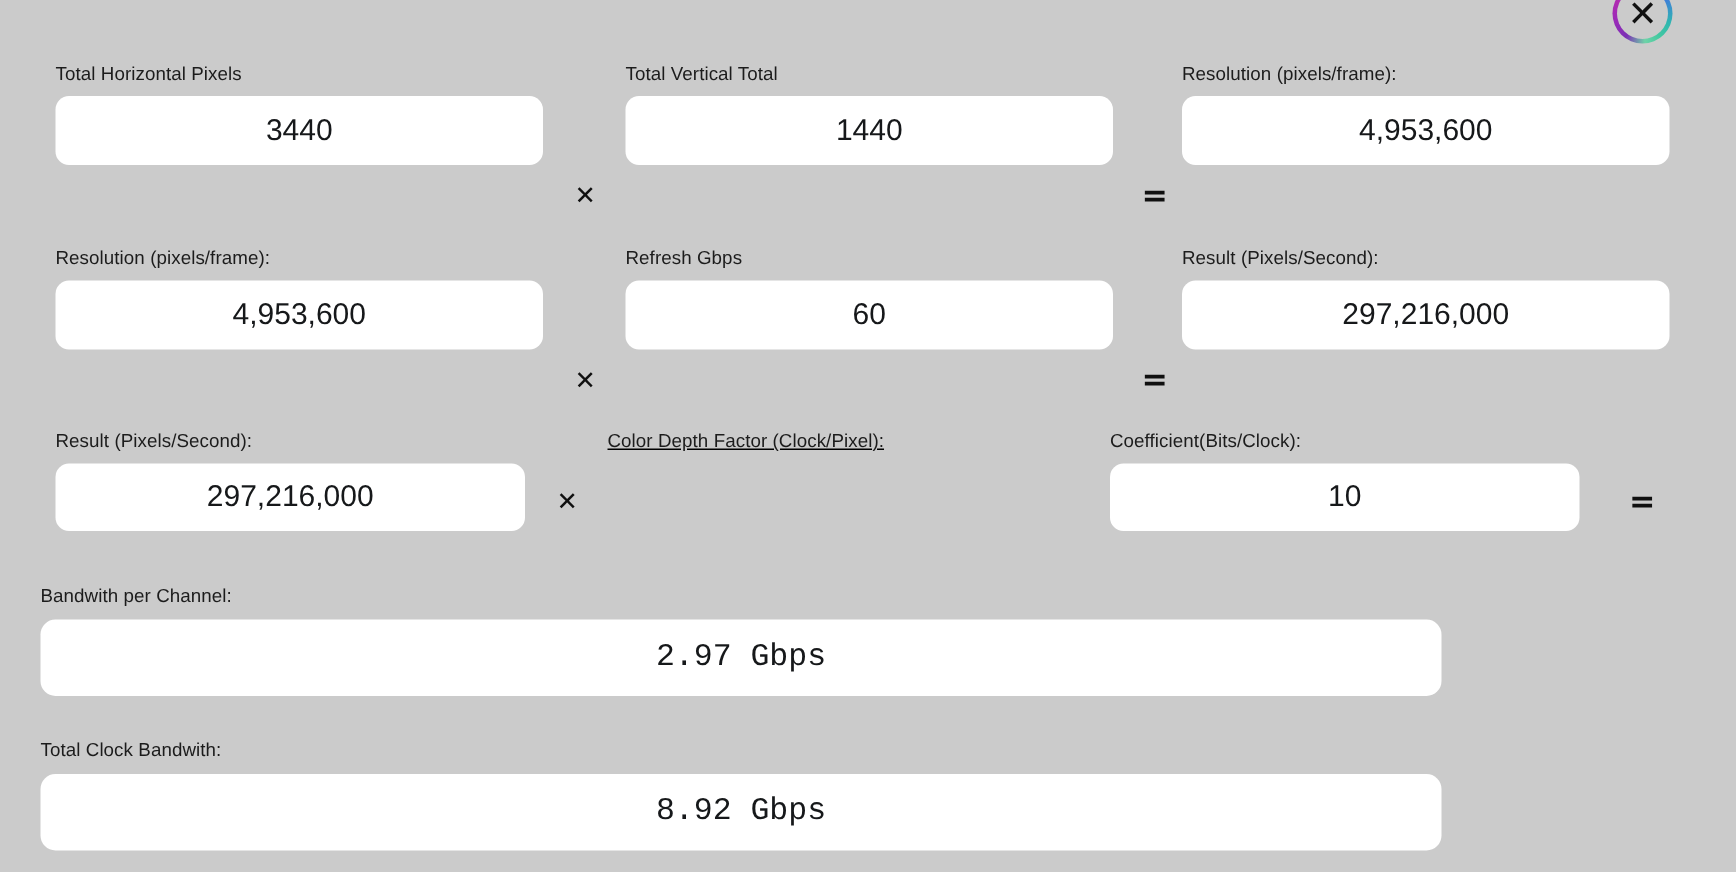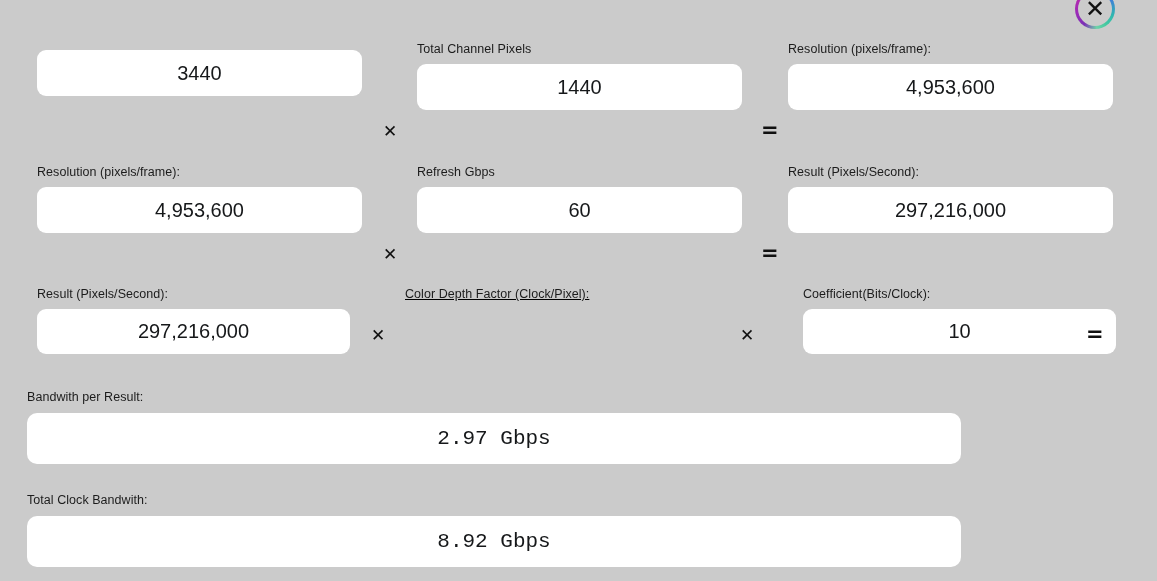--- a/index.html
+++ b/index.html
@@ -117,21 +117,21 @@
   .row1 { top: 42px; }
   .row2 { top: 165px; }
 
   .row1 .field, .row2 .field { height: 68px; }
   .row1 .field-input, .row2 .field-input { height: 46px; line-height: 46px; margin-top: 8px; }
 
   
   .row3 { top: 287px; }
   .r3-a { left: 37px;  width: 313px; }
   .r3-b { left: 405px; width: 313px; text-decoration: underline; }
-  .r3-c { left: 803px; width: 313px; }
+  .r3-c { left: 740px; width: 313px; }
   .row3 .field { height: 68px; }
   .row3 .field-input { height: 45px; line-height: 45px; margin-top: 8px; }
 
   
   .row-wide .field { left: 27px; width: 934px; height: 72px; }
   .row-wide .field-input {
     height: 51px;
     line-height: 51px;
     margin-top: 9px;
     border-radius: 10px;
@@ -147,26 +147,27 @@
 <body>
 
 <div id="calculator-panel">
 
   <button class="close-button">
     <span class="close-glyph">✕</span>
   </button>
 
   <div class="rowgroup row1">
     <div class="field r12-a">
+      <div class="field-label">Total Horizontal Pixels</div>
       <input class="field-input" type="text" value="3440" style="">
     </div>
     <div class="operator times" style="left:383px; top:81px;">✕</div>
 
     <div class="field r12-b">
-      <div class="field-label">Total Channel Pixels</div>
+      <div class="field-label">Total Vertical Total</div>
       <input class="field-input" type="text" value="1440" style="">
     </div>
     <div class="operator equals" style="left:761px; top:78px;">=</div>
 
     <div class="field r12-c">
       <div class="field-label">Resolution (pixels/frame):</div>
       <input class="field-input" type="text" value="4,953,600" style="">
     </div>
   </div>
 
@@ -203,21 +204,21 @@
 
     <div class="field r3-c">
       <div class="field-label">Coefficient(Bits/Clock):</div>
       <input class="field-input" type="text" value="10" style="">
     </div>
     <div class="operator equals" style="left:1086px; top:37px;">=</div>
   </div>
 
   <div class="rowgroup row-wide row4">
     <div class="field">
-      <div class="field-label">Bandwith per Result:</div>
+      <div class="field-label">Bandwith per Channel:</div>
       <input class="field-input" type="text" value="2.97 Gbps" style="">
     </div>
   </div>
 
   <div class="rowgroup row-wide row5">
     <div class="field">
       <div class="field-label">Total Clock Bandwith:</div>
       <input class="field-input" type="text" value="8.92 Gbps" style="">
     </div>
   </div>

